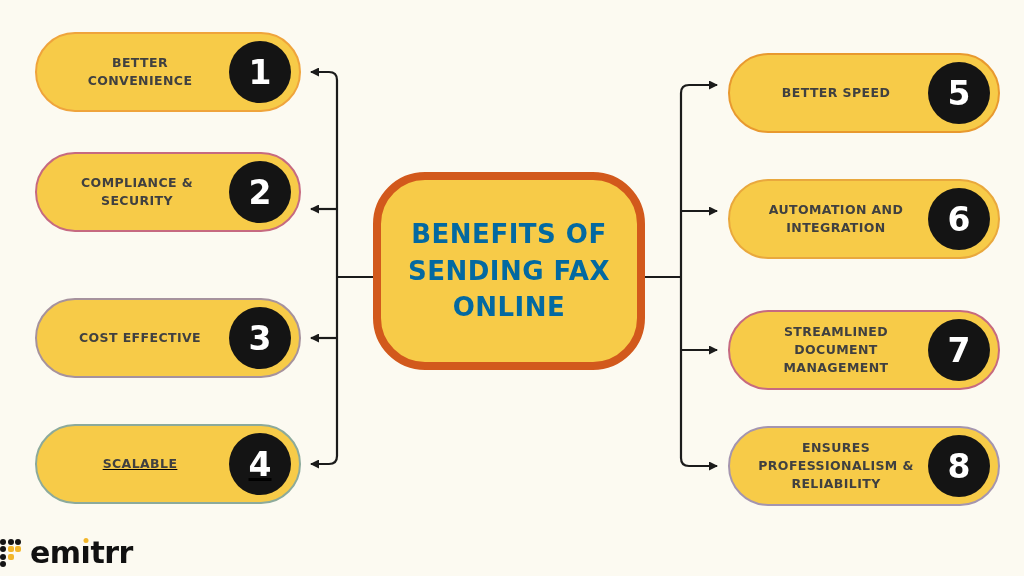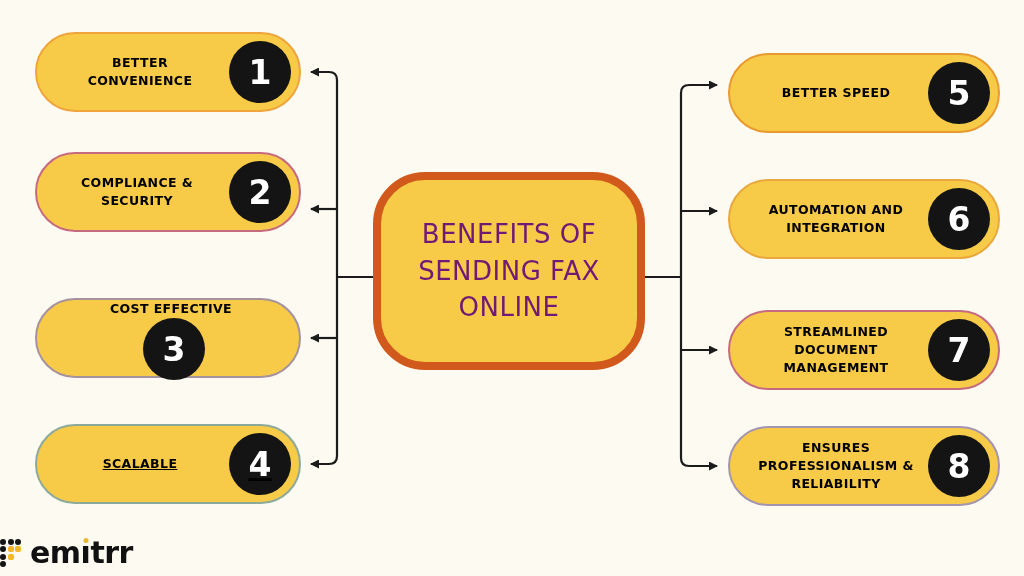--- a/index.html
+++ b/index.html
@@ -38,21 +38,21 @@
   .pos-r2{top:171px;margin-top:8px;}
   .pos-r3{top:310px;}
   .pos-r4{top:426px;}
   .pill-label{
     flex:1;
     text-align:center;
     font-size:12.5px;
     font-weight:bold;
     letter-spacing:.4px;
     line-height:1.45;
-    color:#000000;
+    color:#404040;
     white-space:pre-line;
     padding-right:6px;
   }
   .num-badge{
     width:62px;height:62px;
     border-radius:50%;
     background:#141414;
     color:#fff;
     font-size:33px;
     font-weight:bold;
@@ -65,24 +65,24 @@
     width:272px;height:198px;
     box-sizing:border-box;
     background:#F7CB48;
     border:8px solid #D2591C;
     border-radius:52px;
     display:flex;align-items:center;justify-content:center;
     text-align:center;
   }
   .center-title{
     font-size:26px;
-    font-weight:normal;
+    font-weight:bold;
     letter-spacing:.5px;
     line-height:1.4;
-    color:#701a75;
+    color:#0369a1;
     white-space:pre-line;
   }
   .logo{
     position:absolute;
     left:0;right:0;bottom:8px;
     display:flex;align-items:center;justify-content:flex-start;
     gap:9px;
   }
   .logo-icon{
     display:grid;
@@ -143,21 +143,21 @@
   <div class="pill pill-left pos-l1" style="border-color: rgb(239, 164, 60);">
     <div class="pill-label">BETTER
 CONVENIENCE</div>
     <div class="num-badge">1</div>
   </div>
   <div class="pill pill-left pos-l2" style="border-color: rgb(198, 106, 128);">
     <div class="pill-label">COMPLIANCE &amp;
 SECURITY</div>
     <div class="num-badge">2</div>
   </div>
-  <div class="pill pill-left pos-l3" style="border-color: rgb(166, 146, 157); flex-direction: column;">
+  <div class="pill pill-left pos-l3" style="border-color: rgb(166, 146, 157);">
     <div class="pill-label">COST EFFECTIVE</div>
     <div class="num-badge">3</div>
   </div>
   <div class="pill pill-left pos-l4" style="border-color: rgb(140, 170, 155);">
     <div class="pill-label">SCALABLE</div>
     <div class="num-badge">4</div>
   </div>
 
   <div class="pill pill-right pos-r1" style="border-color: rgb(232, 153, 47);">
     <div class="pill-label">BETTER SPEED</div>

